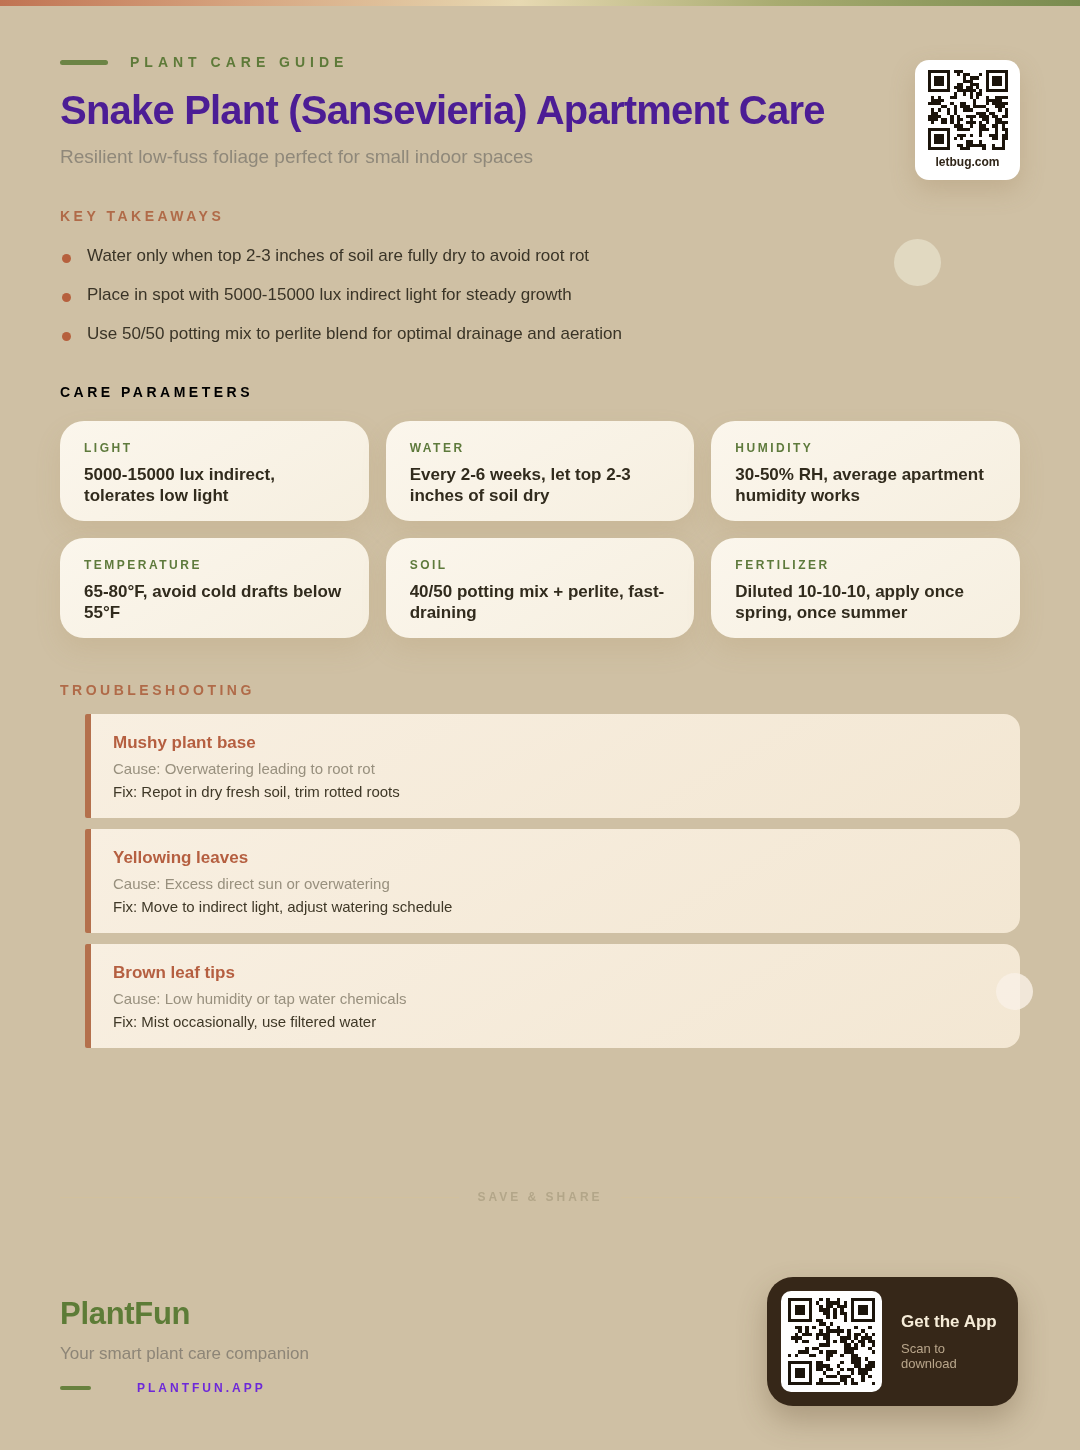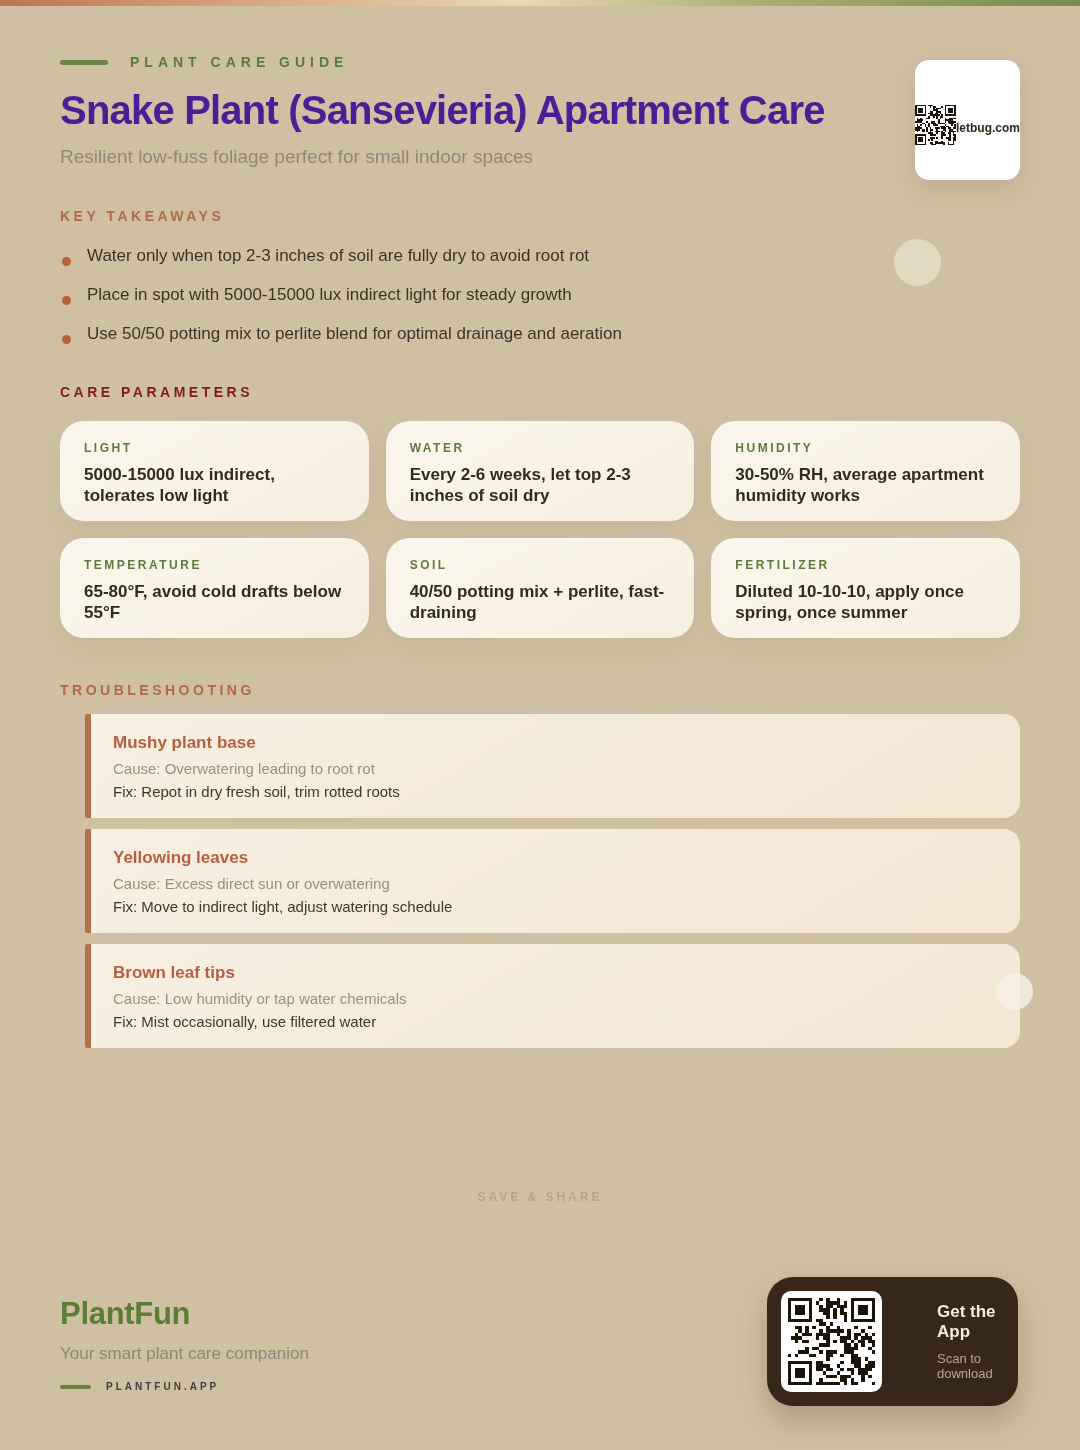--- a/index.html
+++ b/index.html
@@ -27,34 +27,34 @@
   
   .eyebrow-row{ display:flex; align-items:center; margin-top:55px; height:14px; }
   .eyebrow-dash{ width:48px; height:5px; border-radius:3px; background:#6c8445; margin-right:22px; }
   .eyebrow-text{ font-size:14px; font-weight:700; letter-spacing:5px; color:#5e7a39; }
   .page-title{ margin-top:19px; font-size:40px; line-height:44px; font-weight:800; letter-spacing:-0.8px; color:#4c1d95; }
   .page-subtitle{ margin-top:14px; font-size:19px; color:#8f887a; }
 
   .qr-card-top{
     position:absolute; top:60px; right:60px; width:105px; height:120px;
     background:#ffffff; border-radius:14px; box-shadow:0 10px 24px rgba(150,120,80,.25);
-    display:flex; flex-direction:row; align-items:center; padding-top:10px;
+    display:flex; flex-direction:column; align-items:center; padding-top:10px;
   }
   .qr-card-top .qr{ width:80px; height:80px; }
   .qr-caption{ margin-top:5px; font-size:12px; font-weight:700; color:#2f2518; }
 
   
   .sec-heading{ font-size:14px; font-weight:700; letter-spacing:3.5px; }
   .sec-terracotta{ color:#b06a48; }
-  .sec-green{ color:#7f1d1d; }
+  .sec-green{ color:#000000; }
 
   
   .kt-heading{ margin-top:40px; }
   .kt-list{ margin-top:22px; list-style:none; }
-  .kt-item{ display:flex; align-items:flex-end; margin-bottom:19px; height:20px; }
+  .kt-item{ display:flex; align-items:center; margin-bottom:19px; height:20px; }
   .kt-dot{ flex:0 0 9px; width:9px; height:9px; border-radius:50%; background:#b6603d; margin:5px 16px 0 2px; }
   .kt-text{ font-size:17px; color:#3a3427; }
 
   
   .cp-heading{ margin-top:40px; }
   .cp-grid{ margin-top:21px; display:grid; grid-template-columns:repeat(3,1fr); gap:17px; }
   .cp-card{
     min-height:98px; background:linear-gradient(150deg,#fbf6ec, #f6efe0);
     border-radius:24px; padding:20px 24px 15px 24px;
     box-shadow:0 12px 26px rgba(165,135,90,.16);
@@ -77,27 +77,26 @@
   
   .divider{ position:absolute; left:60px; right:60px; top:1190px; display:flex; align-items:center; }
   .divider .line{ flex:1; height:1px; background:#d2c19e; }
   .divider-label{ padding:0 18px; font-size:12px; font-weight:700; letter-spacing:3px; color:#b3a689; }
 
   .brand-block{ position:absolute; left:60px; top:1296px; }
   .brand-name{ font-size:31px; font-weight:800; color:#5d7c37; letter-spacing:-0.3px; }
   .brand-tagline{ margin-top:12px; font-size:17px; color:#8d8577; }
   .brand-site-row{ margin-top:17px; display:flex; align-items:center; }
   .brand-dash{ width:31px; height:4px; border-radius:2px; background:#68813e; margin-right:15px; }
-  .brand-site{ font-size:10px; font-weight:700; letter-spacing:3px; color:#404040; }
+  .brand-site{ font-size:12px; font-weight:700; letter-spacing:3px; color:#6d28d9;margin-left:31px; }
 
   .app-card{
     position:absolute; left:767px; top:1277px; width:251px; height:129px;
     background:#362718; border-radius:26px; display:flex; align-items:center; padding:14px;
     box-shadow:0 14px 30px rgba(90,65,40,.3);
-    gap:36px;
   }
   .app-qr-box{ width:101px; height:101px; background:#ffffff; border-radius:10px; padding:7px; }
   .app-qr-box .qr{ width:87px; height:87px; }
   .app-card-text{ margin-left:19px; }
   .app-card-title{ font-size:17px; font-weight:700; color:#f6ecd8; }
   .app-card-sub{ margin-top:9px; font-size:13px; color:#b9a68b; }
 </style>
 </head>
 <body>
 

